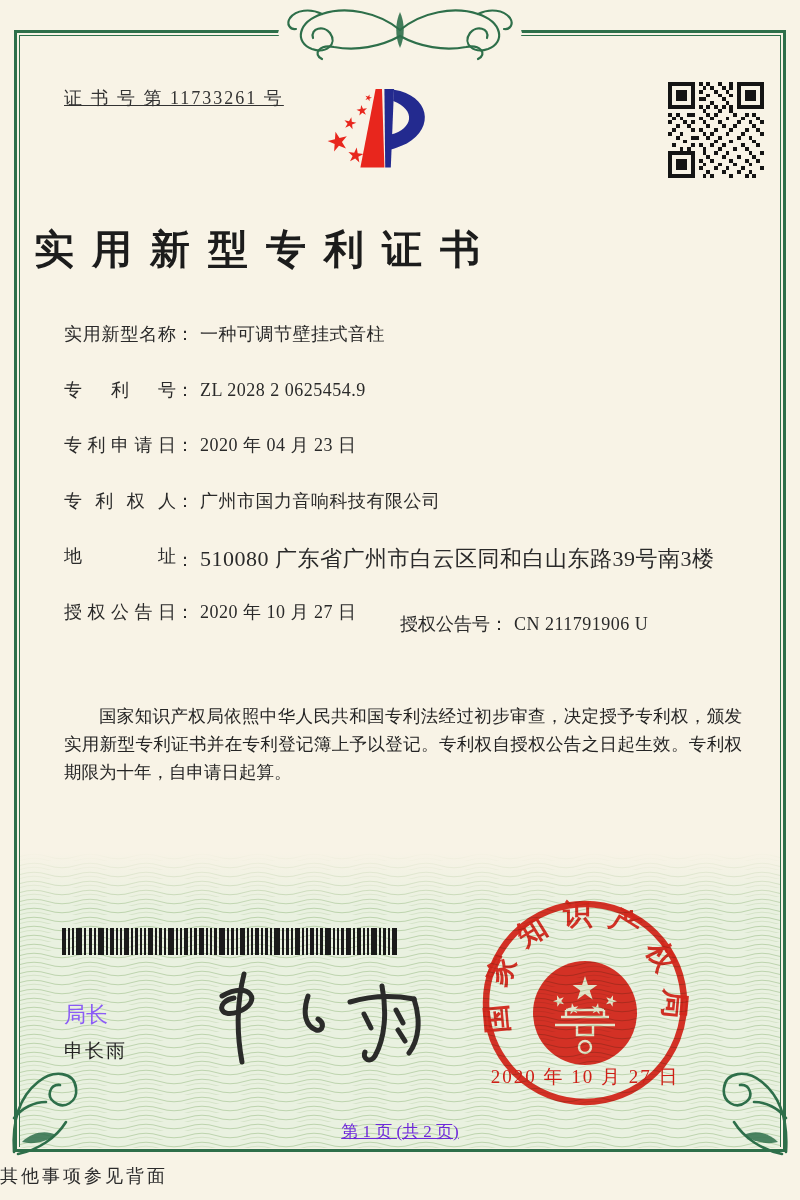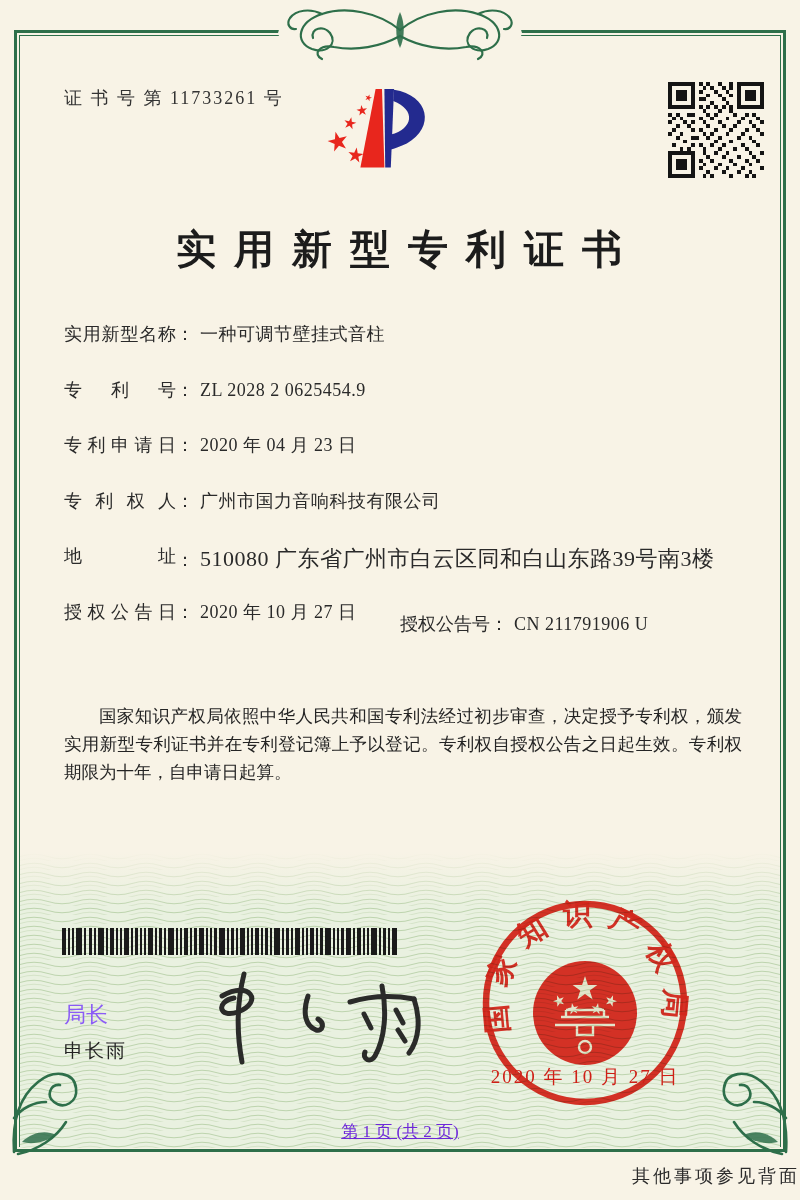--- a/index.html
+++ b/index.html
@@ -14,44 +14,44 @@
   .frame{
     position:absolute;left:14px;top:30px;right:14px;bottom:48px;
     border:3px solid #2e6f4a;
   }
   .frame-in{position:absolute;inset:2px;border:1px solid #2e6f4a;}
   
   .guilloche{position:absolute;left:20px;right:20px;top:852px;bottom:52px;}
   .guilloche-fade{position:absolute;left:20px;right:20px;top:852px;height:55px;
     background:linear-gradient(#f8f3e6,rgba(248,243,230,0));}
   .abs{position:absolute;}
-  .cert-no{left:64px;top:86px;font-size:18px;letter-spacing:2px;color:#333;}
+  .cert-no{left:64px;top:86px;font-size:18px;letter-spacing:2px;color:#333;text-decoration:underline;}
   .title{
-    left:0;right:0;top:222px;text-align:center;
+    left:0;right:0;top:222px;
     font-size:40px;font-weight:bold;color:#1c1c1c;
-    letter-spacing:18px;padding-left:16px;
+    letter-spacing:18px;padding-left:34px;
   }
   .fields{left:64px;top:322px;width:690px;font-size:18px;color:#2a2a2a;}
   .frow{height:55.5px;position:relative;white-space:nowrap;}
   .flabel{display:inline-block;width:112px;white-space:pre;
     text-align:justify;text-align-last:justify;vertical-align:top;}
   .fcolon{display:inline-block;margin:0 6px 0 0;}
   .fval{letter-spacing:0.5px;}
   .pair2{position:absolute;left:336px;top:12px;}
   .paras{left:64px;top:702px;width:678px;font-size:17.5px;line-height:28px;
     color:#242424;text-align:justify;}
   .paras p{margin:0;text-indent:2em;}
   .signer-role{left:64px;top:1000px;font-size:22px;color:#8b5cf6;}
   .signer-name{left:64px;top:1038px;font-size:19px;color:#222;letter-spacing:2px;}
   .seal-date{
     left:483px;top:1064px;width:204px;text-align:center;
     font-size:19px;color:#cf1f16;letter-spacing:2px;z-index:6;
   }
   .page-info{left:0;right:0;top:1120px;text-align:center;font-size:17px;color:#6d28d9;text-decoration:underline;}
-  .back-note{left:0;right:0;top:1164px;text-align:right;font-size:18px;color:#2b2b2b;letter-spacing:3px;}
+  .back-note{left:0;right:0;top:1164px;text-align:left;font-size:18px;color:#2b2b2b;letter-spacing:3px;}
   svg{display:block;}
   .seal-svg{mix-blend-mode:multiply;}
 </style>
 </head>
 <body>
 
 <div class="page">
 
   <div class="frame">
     <div class="frame-in"></div>

